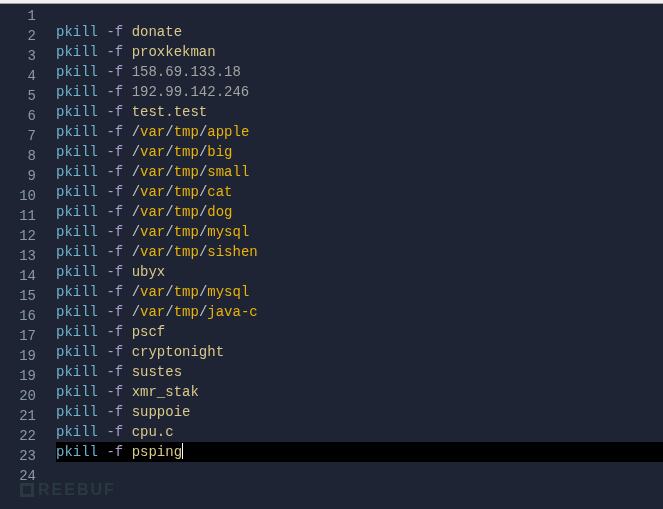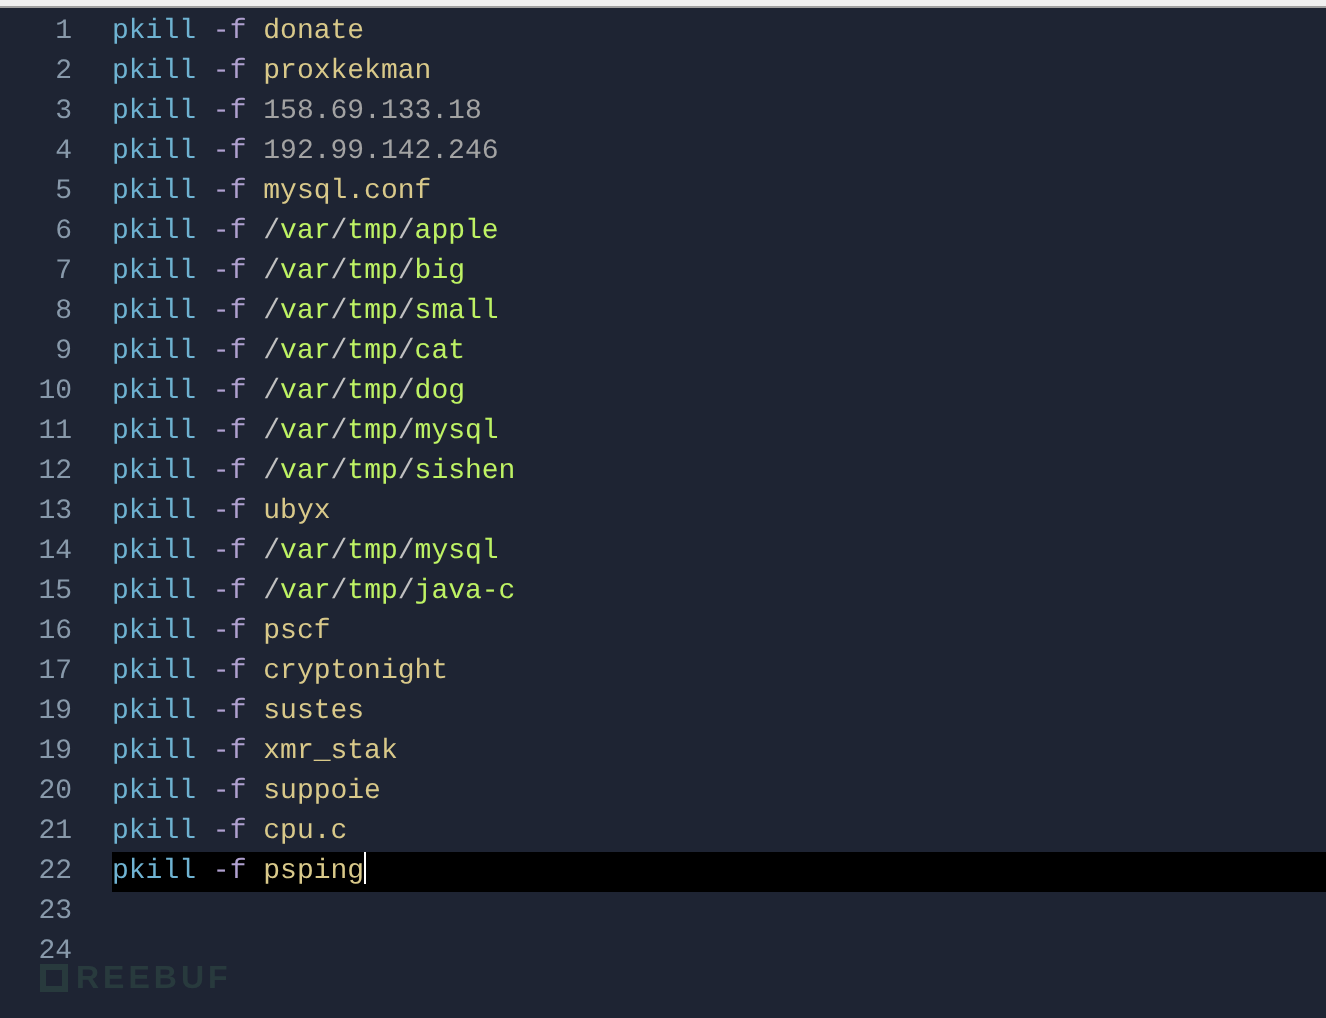--- a/index.html
+++ b/index.html
@@ -40,36 +40,37 @@
     }
     .gutter-line {
       height: 20px;
       line-height: 20px;
     }
     .code {
       flex: 1;
       padding-top: 2px;
       padding-left: 8px;
       position: relative;
+      margin-top: 16px;
     }
     .code-line {
       height: 20px;
       line-height: 20px;
       white-space: pre;
       position: relative;
     }
     .code-line.current {
       background: #000000;
     }
     .cmd { color: #6fb3d2; }
     .flag { color: #b0a0d0; }
     .arg { color: #d9c98a; }
     .ip { color: #a3a3a3; }
     .slash { color: #c0c0c0; }
-    .pathseg { color: #bef264; }
+    .pathseg { color: #eab308; }
     .cursor {
       display: inline-block;
       width: 1px;
       height: 16px;
       background: #ffffff;
       vertical-align: middle;
       margin-left: 0px;
       margin-top: -2px;
     }
     .watermark {
@@ -121,21 +122,21 @@
       <div class="gutter-line">21</div>
       <div class="gutter-line">22</div>
       <div class="gutter-line">23</div>
       <div class="gutter-line">24</div>
     </div>
   <div class="code" id="code">
       <div class="code-line"><span class="cmd">pkill</span> <span class="flag">-f</span> <span class="arg">donate</span></div>
       <div class="code-line"><span class="cmd">pkill</span> <span class="flag">-f</span> <span class="arg">proxkekman</span></div>
       <div class="code-line"><span class="cmd">pkill</span> <span class="flag">-f</span> <span class="ip">158.69.133.18</span></div>
       <div class="code-line"><span class="cmd">pkill</span> <span class="flag">-f</span> <span class="ip">192.99.142.246</span></div>
-      <div class="code-line"><span class="cmd">pkill</span> <span class="flag">-f</span> <span class="arg">mysql.conf</span></div>
+      <div class="code-line"><span class="cmd">pkill</span> <span class="flag">-f</span> <span class="arg">test.test</span></div>
       <div class="code-line"><span class="cmd">pkill</span> <span class="flag">-f</span> <span class="slash">/</span><span class="pathseg">var</span><span class="slash">/</span><span class="pathseg">tmp</span><span class="slash">/</span><span class="pathseg">apple</span></div>
       <div class="code-line"><span class="cmd">pkill</span> <span class="flag">-f</span> <span class="slash">/</span><span class="pathseg">var</span><span class="slash">/</span><span class="pathseg">tmp</span><span class="slash">/</span><span class="pathseg">big</span></div>
       <div class="code-line"><span class="cmd">pkill</span> <span class="flag">-f</span> <span class="slash">/</span><span class="pathseg">var</span><span class="slash">/</span><span class="pathseg">tmp</span><span class="slash">/</span><span class="pathseg">small</span></div>
       <div class="code-line"><span class="cmd">pkill</span> <span class="flag">-f</span> <span class="slash">/</span><span class="pathseg">var</span><span class="slash">/</span><span class="pathseg">tmp</span><span class="slash">/</span><span class="pathseg">cat</span></div>
       <div class="code-line"><span class="cmd">pkill</span> <span class="flag">-f</span> <span class="slash">/</span><span class="pathseg">var</span><span class="slash">/</span><span class="pathseg">tmp</span><span class="slash">/</span><span class="pathseg">dog</span></div>
       <div class="code-line"><span class="cmd">pkill</span> <span class="flag">-f</span> <span class="slash">/</span><span class="pathseg">var</span><span class="slash">/</span><span class="pathseg">tmp</span><span class="slash">/</span><span class="pathseg">mysql</span></div>
       <div class="code-line"><span class="cmd">pkill</span> <span class="flag">-f</span> <span class="slash">/</span><span class="pathseg">var</span><span class="slash">/</span><span class="pathseg">tmp</span><span class="slash">/</span><span class="pathseg">sishen</span></div>
       <div class="code-line"><span class="cmd">pkill</span> <span class="flag">-f</span> <span class="arg">ubyx</span></div>
       <div class="code-line"><span class="cmd">pkill</span> <span class="flag">-f</span> <span class="slash">/</span><span class="pathseg">var</span><span class="slash">/</span><span class="pathseg">tmp</span><span class="slash">/</span><span class="pathseg">mysql</span></div>
       <div class="code-line"><span class="cmd">pkill</span> <span class="flag">-f</span> <span class="slash">/</span><span class="pathseg">var</span><span class="slash">/</span><span class="pathseg">tmp</span><span class="slash">/</span><span class="pathseg">java-c</span></div>

